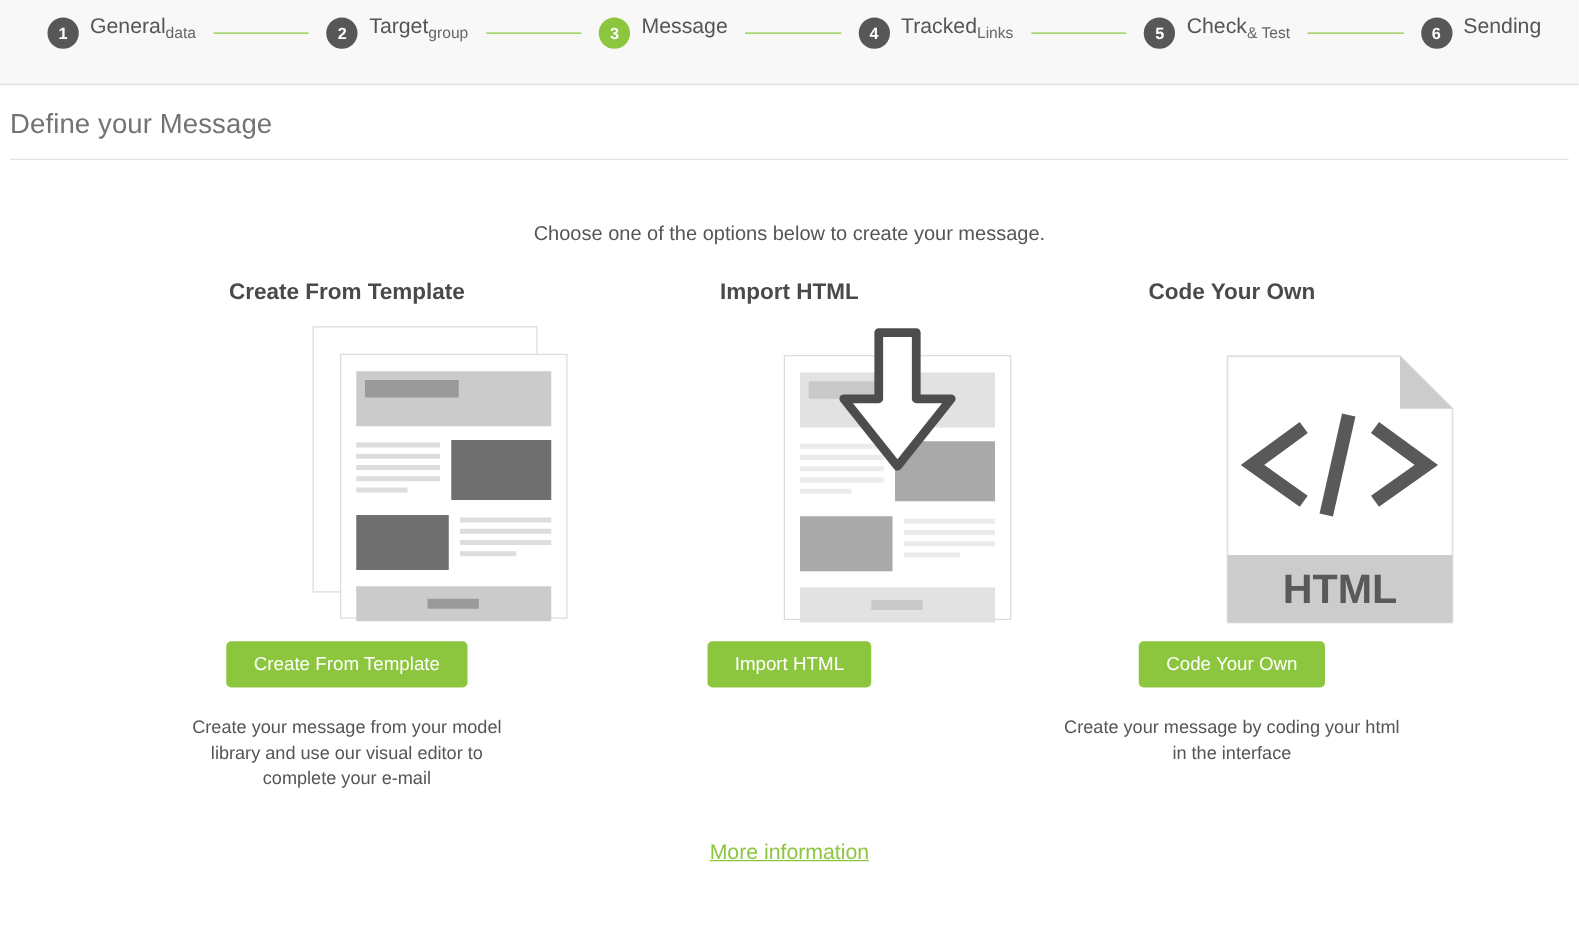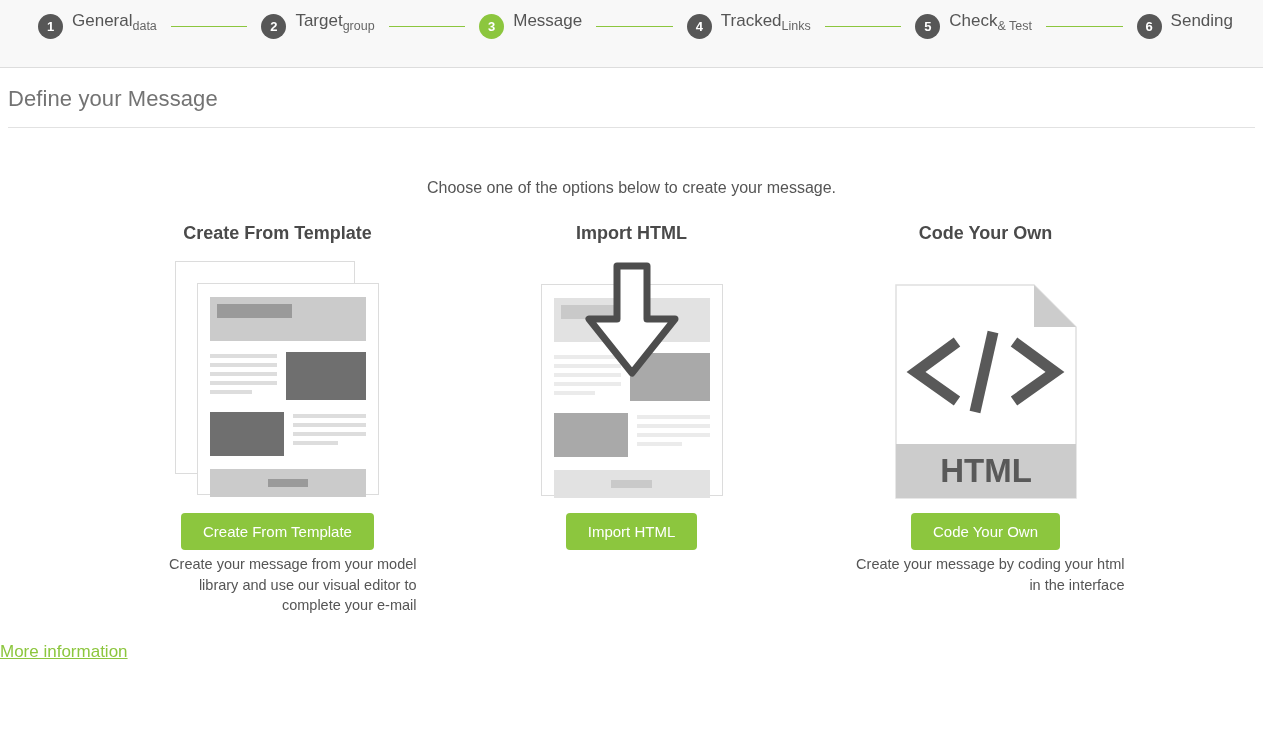--- a/index.html
+++ b/index.html
@@ -107,40 +107,40 @@
   .option-heading {
     font-size: 18px;
     font-weight: bold;
     color: #4a4a4a;
   }
   .art-area {
     height: 252px;
     margin-top: 17px;
     display: flex;
     align-items: flex-start;
-    justify-content: center;
+    justify-content: flex-end;
     position: relative;
     width: 100%;
   }
   .cta {
     background: #8cc63e;
     border: none;
     border-radius: 4px;
     color: #ffffff;
     font-size: 15px;
     font-family: "Liberation Sans", sans-serif;
     padding: 11px 22px;
     cursor: pointer;
     line-height: 1;
   }
   .option-desc {
-    margin-top: 4px;
+    margin-top: 22px;
     font-size: 14.5px;
     color: #555555;
-    text-align: right;
+    text-align: center;
     line-height: 1.42;
     max-width: 278px;
   }
 
   
   .tpl-stack {
     position: relative;
     width: 205px;
     height: 235px;
   }
@@ -241,21 +241,22 @@
   
   .htmlfile {
     position: relative;
     width: 182px;
     height: 215px;
     margin-top: 23px;
   }
 
   
   .more-wrap {
-    margin-top: 26px;
+    text-align: center;
+    margin-top: 38px;
   }
   .more-link {
     color: #8cc63e;
     font-size: 17px;
     text-decoration: underline;
     cursor: pointer;
   }
 </style>
 </head>
 <body>

